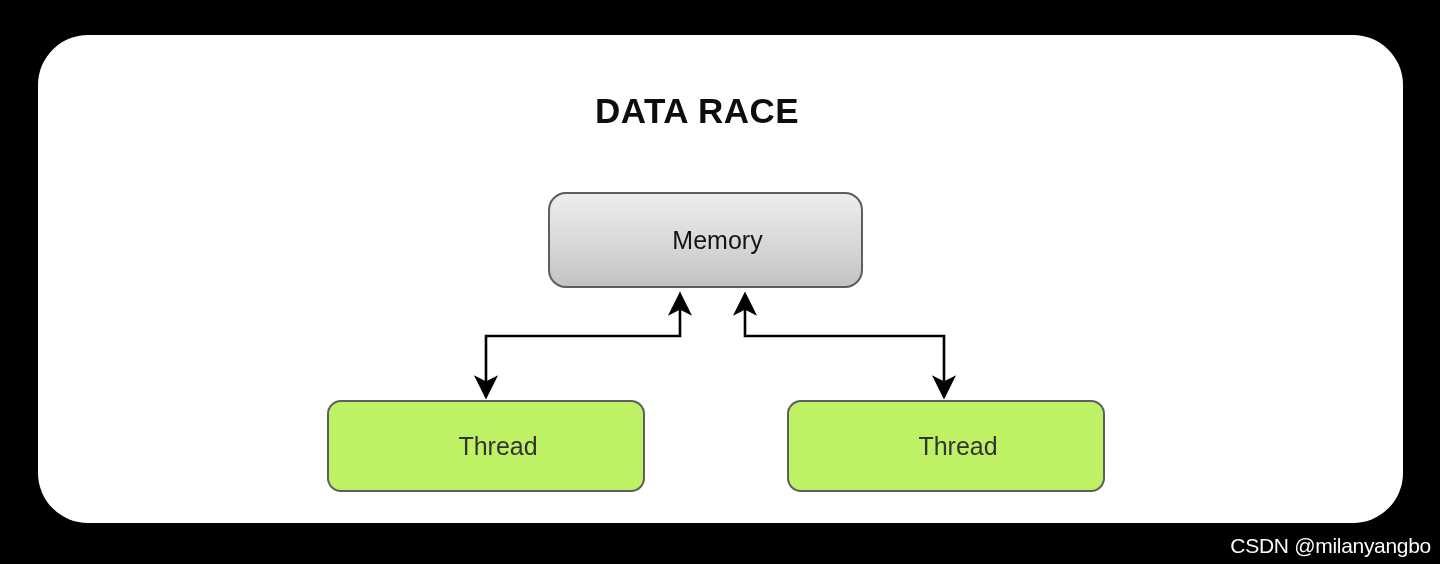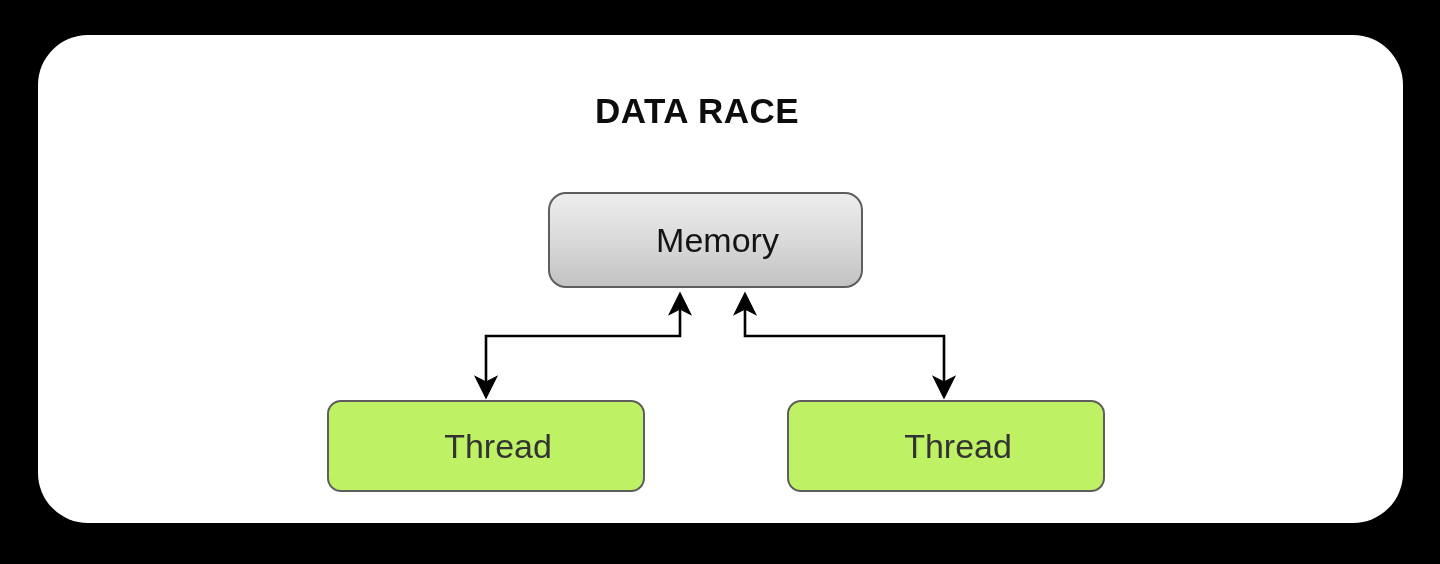--- a/index.html
+++ b/index.html
@@ -35,21 +35,21 @@
     color: #0d0d0d;
     white-space: nowrap;
   }
   .node {
     position: absolute;
     display: flex;
     align-items: center;
     justify-content: center;
     box-sizing: border-box;
     border: 2.5px solid #5e5e5e;
-    font-size: 34px;
+    font-size: 25px;
     white-space: nowrap;
     padding-left: 24px;
   }
   .node-memory {
     left: 510px;
     top: 157px;
     width: 315px;
     height: 96px;
     border-radius: 18px;
     background: linear-gradient(180deg, #ededed 0%, #dcdcdc 45%, #c3c3c3 100%);
@@ -115,14 +115,15 @@
     <div class="node node-thread node-thread-left">
       <span>Thread</span>
     </div>
 
     <div class="node node-thread node-thread-right">
       <span>Thread</span>
     </div>
 
   </div>
 
+  <div class="watermark">CSDN @milanyangbo</div>
 
 </div>
 
 </body></html>

